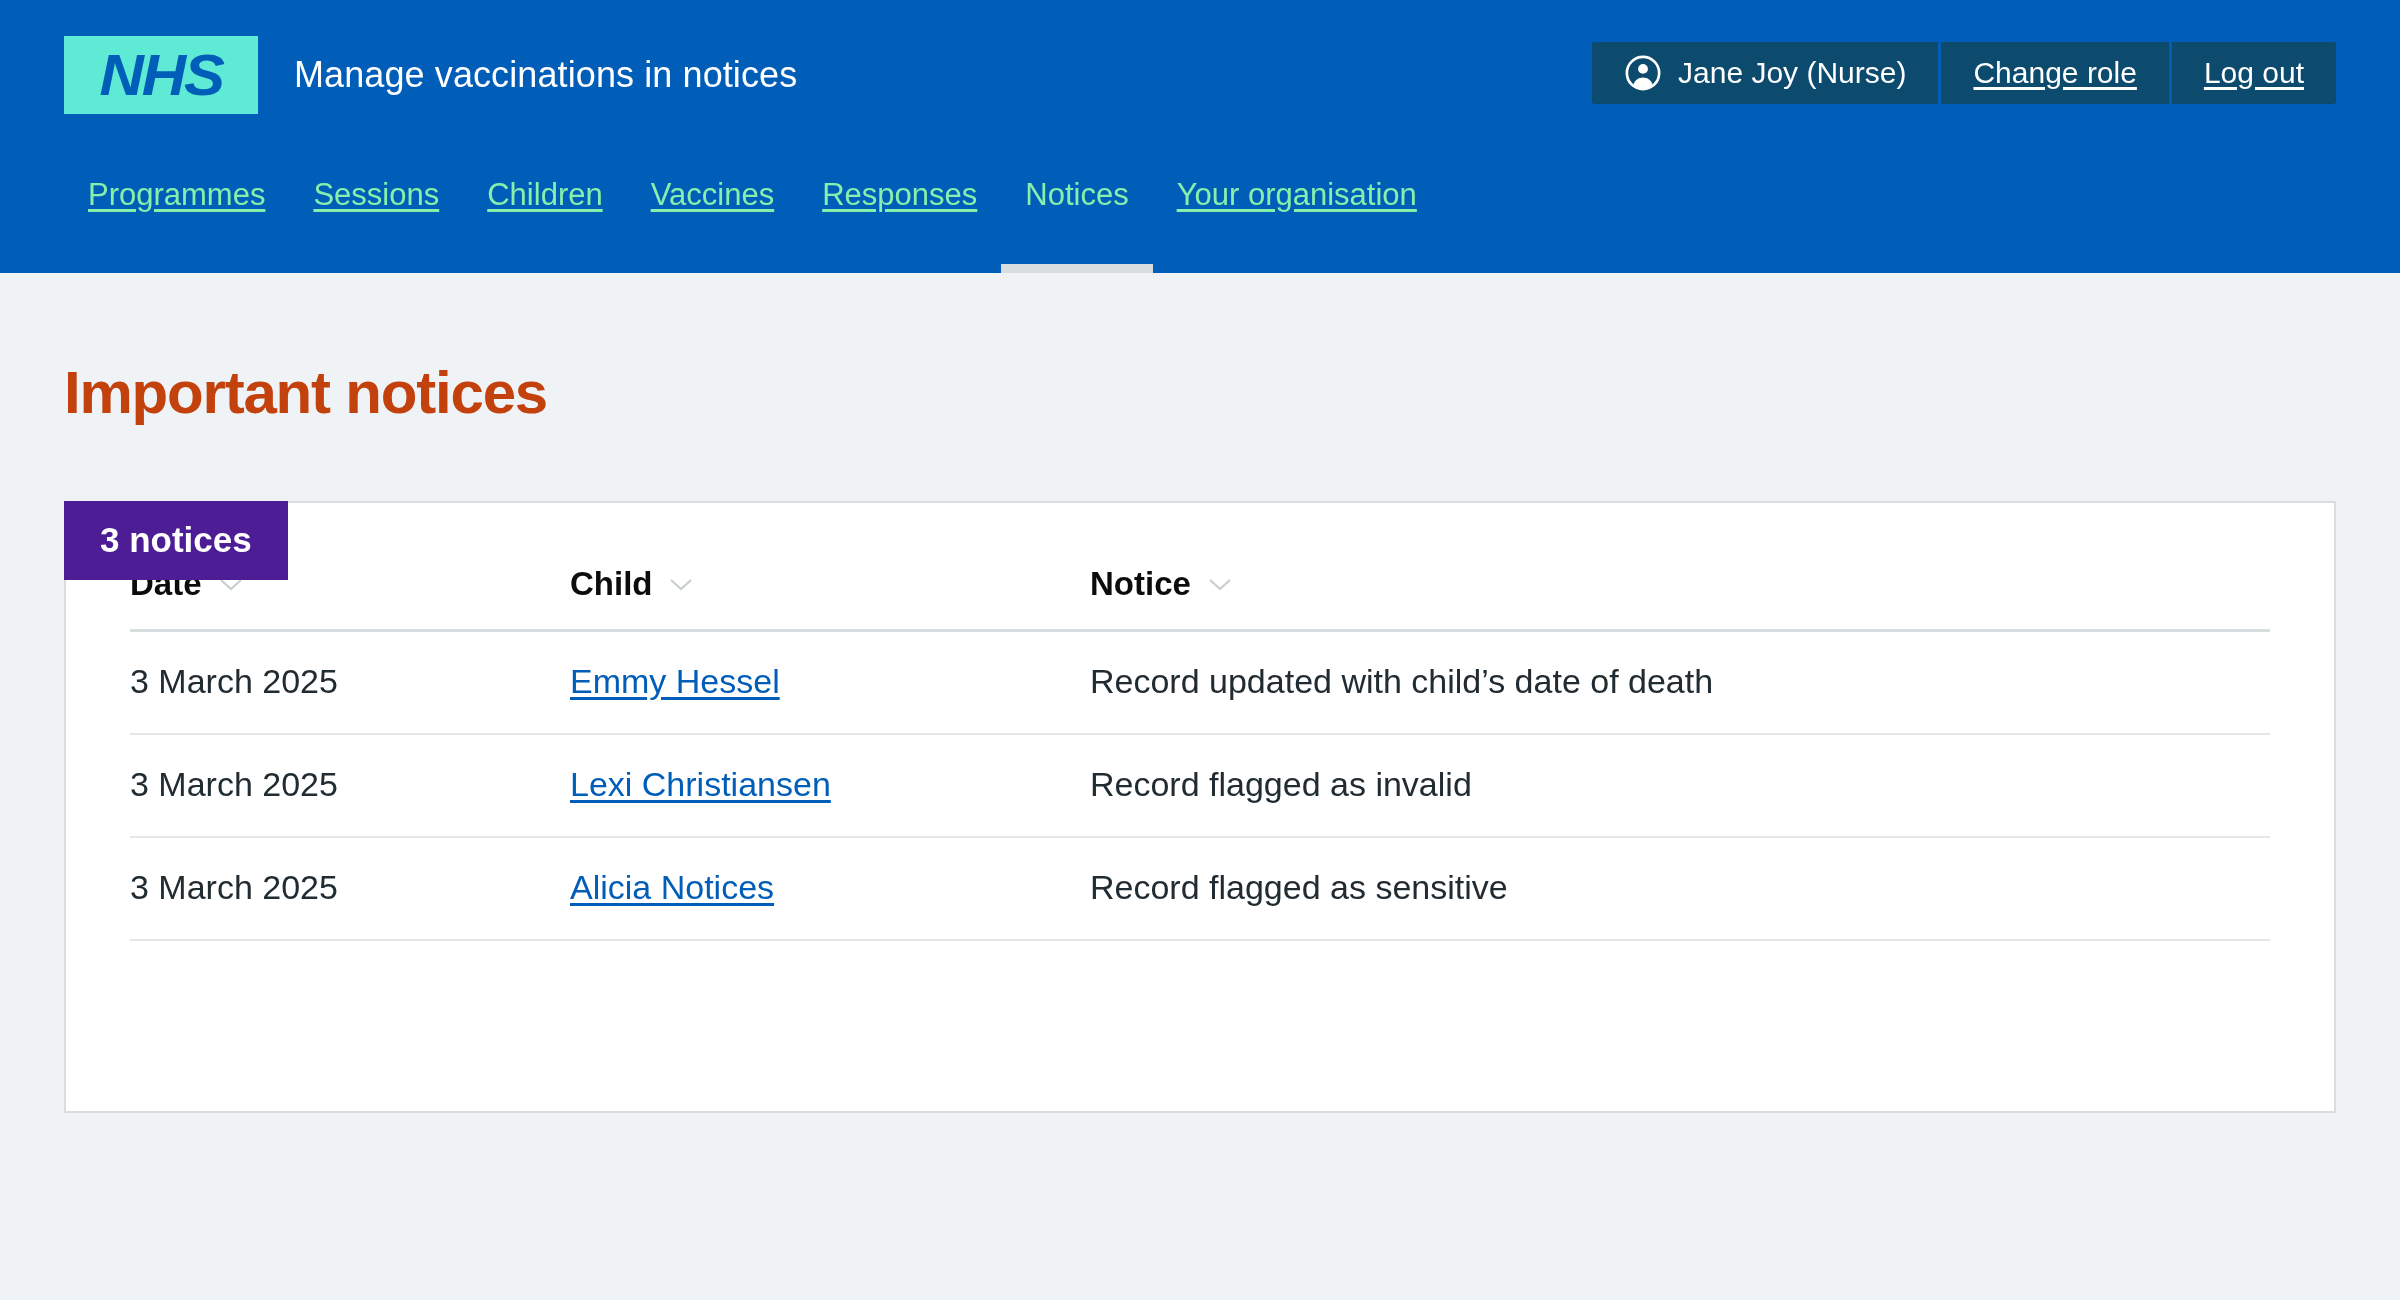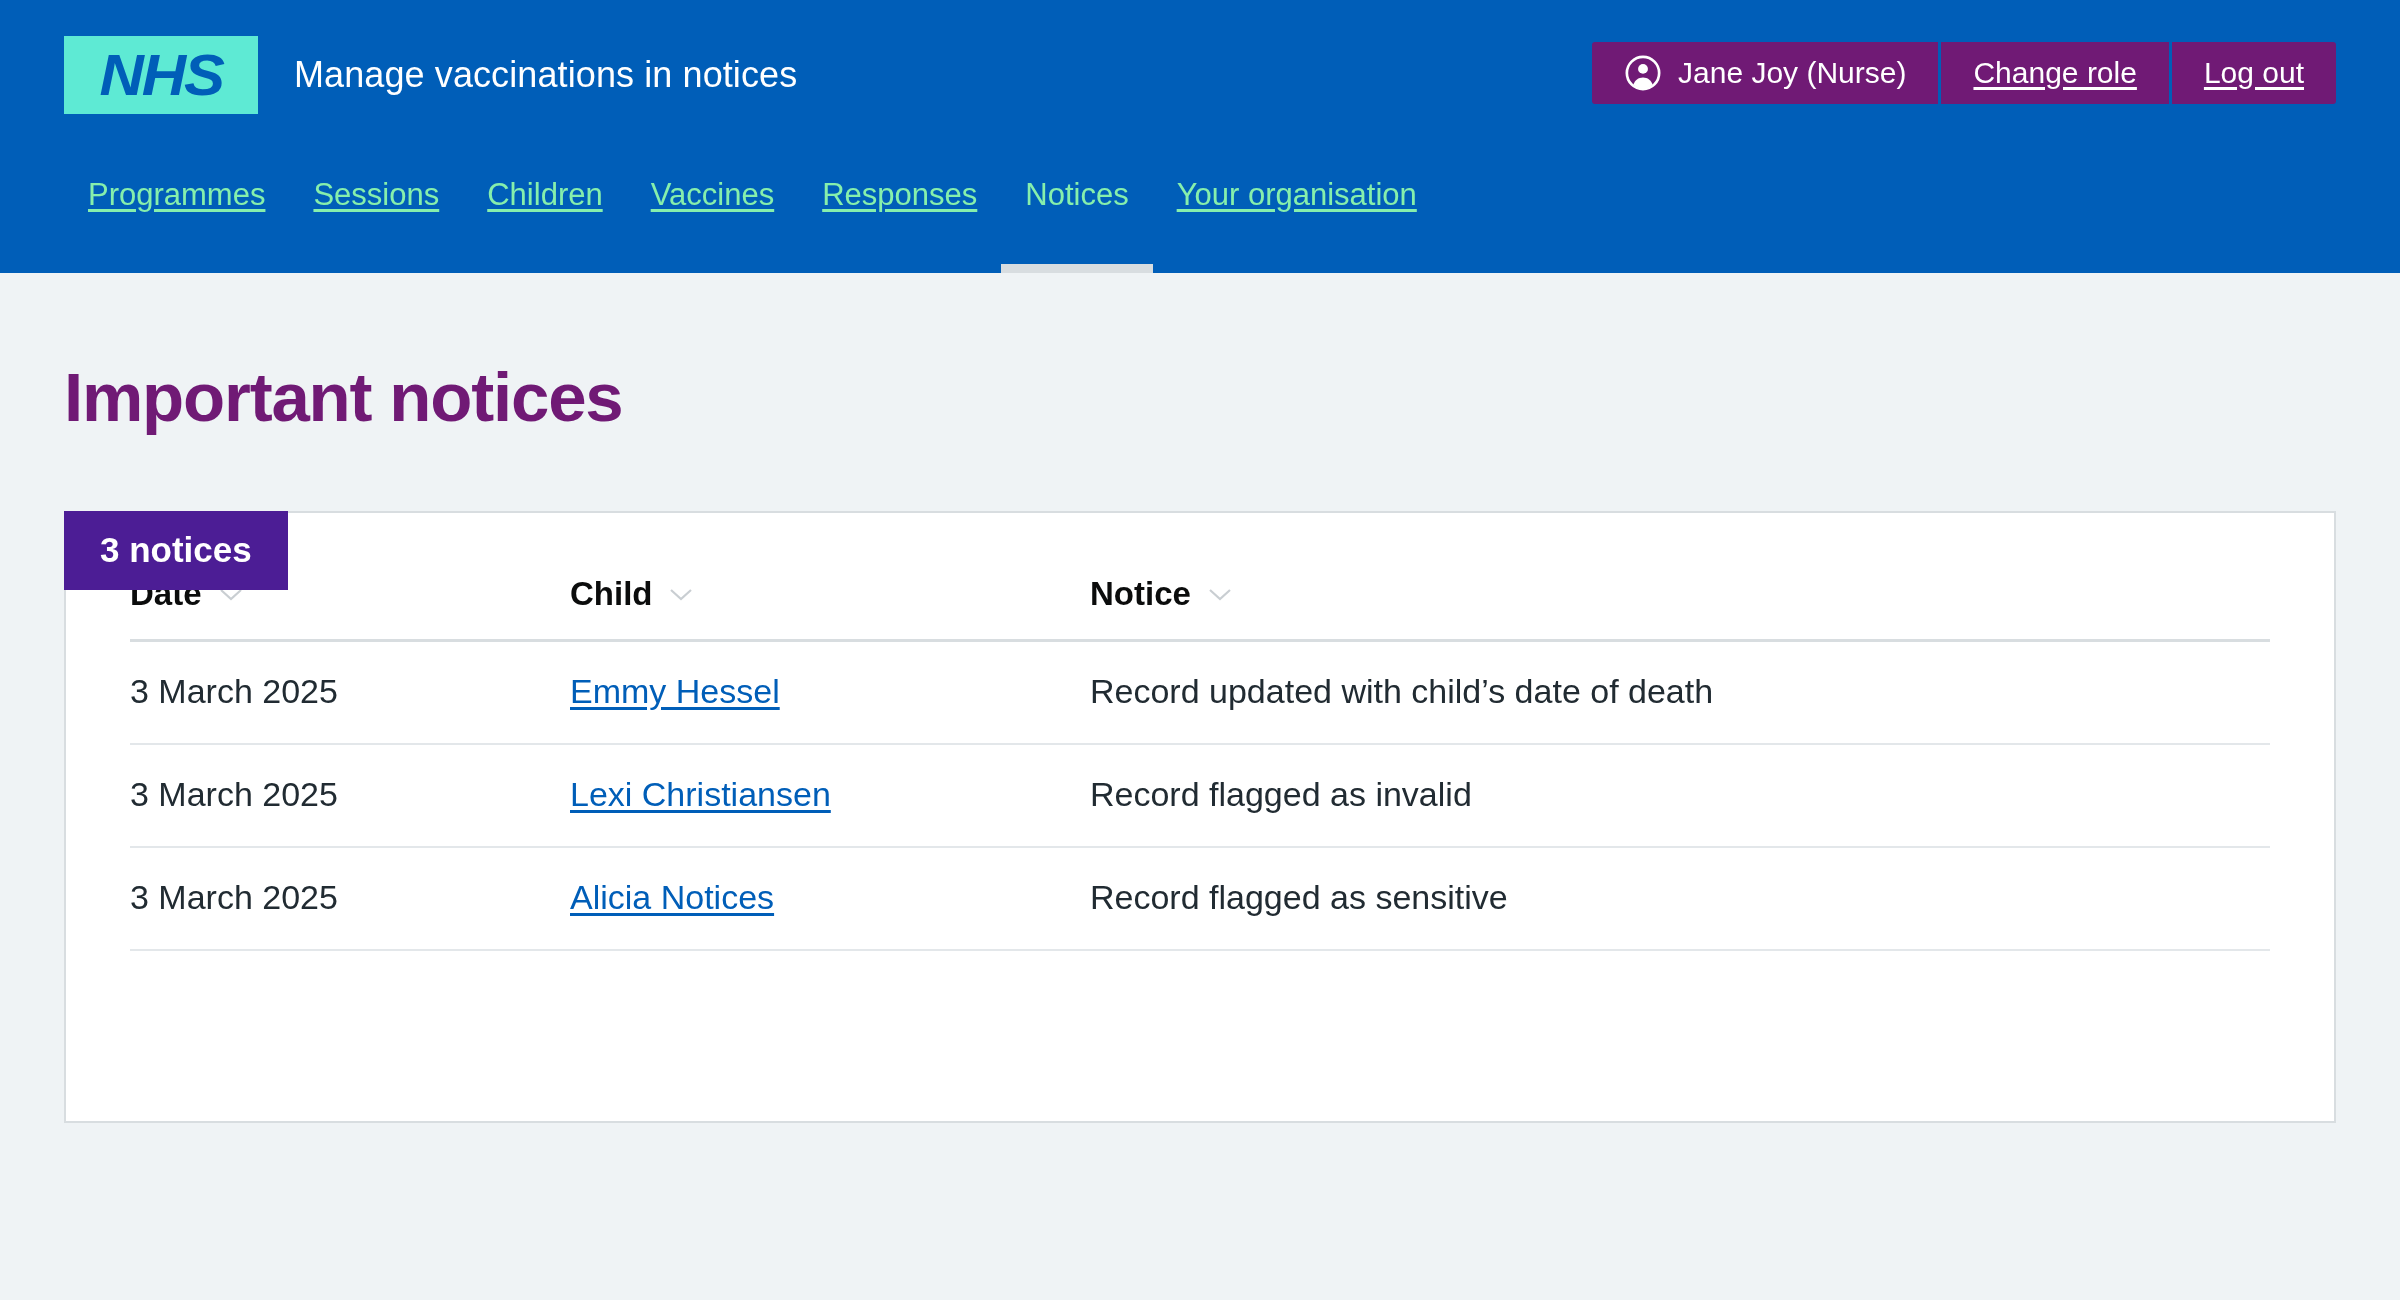--- a/index.html
+++ b/index.html
@@ -68,21 +68,21 @@
     white-space: nowrap;
   }
 
   
   .account-bar {
     position: absolute;
     right: 64px;
     top: 42px;
     display: flex;
     align-items: stretch;
-    background: #701a75;
+    background: #0c4a6e;
     height: 62px;
     border-radius: 3px;
     overflow: hidden;
   }
 
   .account-seg {
     display: flex;
     align-items: center;
     padding: 0 32px;
     color: #ffffff;
@@ -149,22 +149,22 @@
     height: 9px;
     background: #d8dde0;
   }
 
   
   .main {
     padding: 0 64px;
   }
 
   .page-title {
-    color: #701a75;
-    font-size: 69px;
+    color: #c2410c;
+    font-size: 60px;
     font-weight: bold;
     letter-spacing: -1.2px;
     margin-top: 85px;
     margin-left: 0px;
   }
 
   
   .card-wrap {
     margin-top: 74px;
     position: relative;

